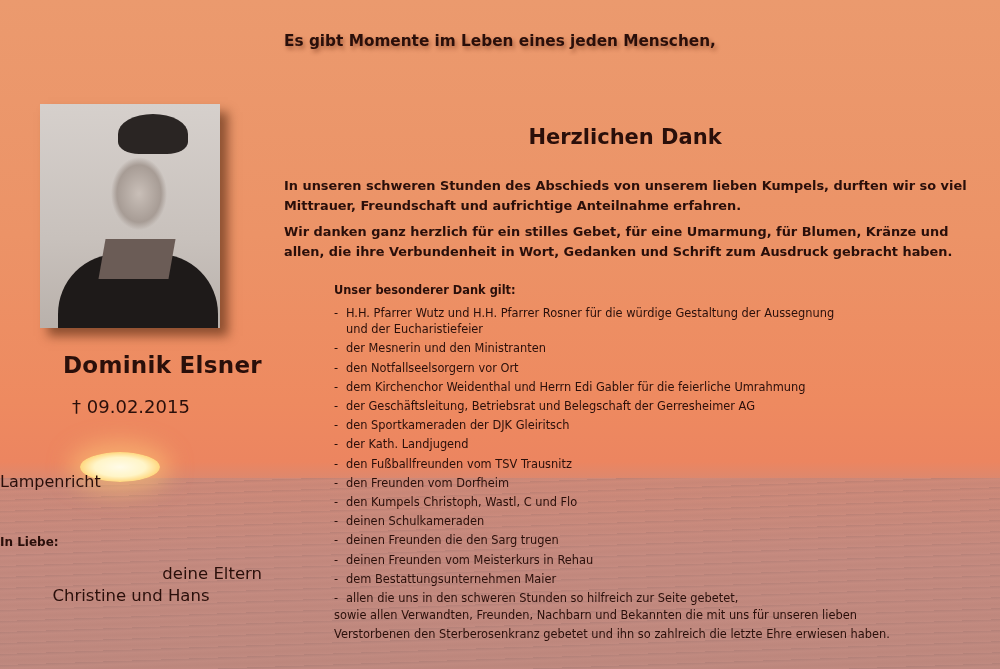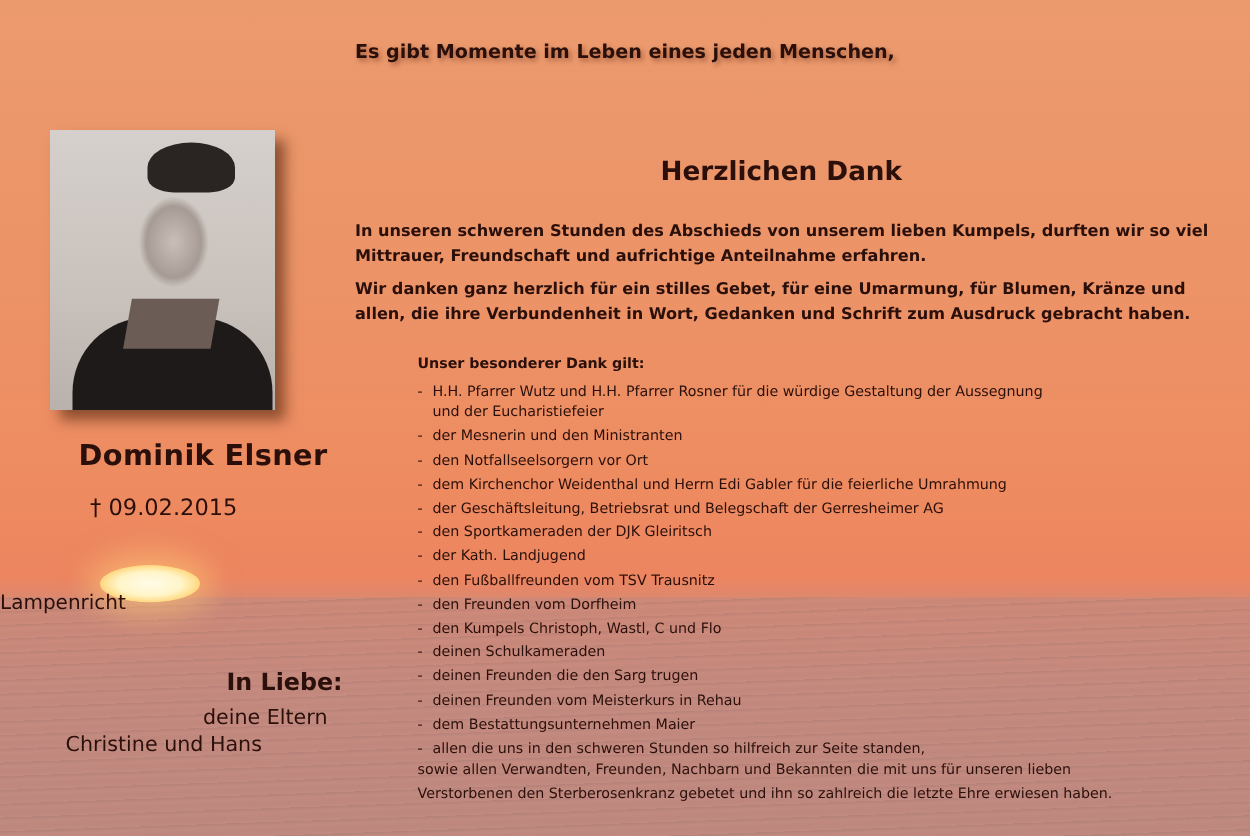--- a/index.html
+++ b/index.html
@@ -27,21 +27,21 @@
              radial-gradient(ellipse 70px 30px at 55% 95%, #1a1614 0%, #221c1a 80%, rgba(0,0,0,0) 100%),
              linear-gradient(180deg, #d6d0cc 0%, #c8c1bc 60%, #b9b1ab 100%);
            position:relative; overflow:hidden; }
   .photo .hair { position:absolute; left:78px; top:10px; width:70px; height:40px; border-radius:50% 50% 30% 30%; background:#2a2523; }
   .photo .torso { position:absolute; left:18px; top:150px; width:160px; height:90px; border-radius:60px 60px 0 0; background:#1e1a19; }
   .photo .collar { position:absolute; left:62px; top:135px; width:70px; height:40px; background:#6b5c56; transform:skewX(-10deg); }
 
   .name { position:absolute; left:0; width:262px; text-align:right; top:352px; font-size:23px; font-weight:bold; letter-spacing:0.3px; }
   .death { position:absolute; left:0; width:262px; text-align:center; top:396px; font-size:18px; }
   .place { position:absolute; left:0; width:262px; text-align:left; top:428px; font-size:16px;margin-top:44px; }
-  .love-title { position:absolute; left:0; width:262px; text-align:right; top:535px; font-size:19px; font-weight:bold;padding-left:12px; }
+  .love-title { position:absolute; left:0; width:262px; text-align:left; top:535px; font-size:12px; font-weight:bold; }
   .love-l1 { position:absolute; left:0; width:262px; text-align:right; top:564px; font-size:16.5px; }
   .love-l2 { position:absolute; left:0; width:262px; text-align:center; top:586px; font-size:16.5px; }
 
   .heading { position:absolute; left:280px; width:690px; text-align:center; top:125px; font-size:21px; font-weight:bold; }
   .para { position:absolute; left:284px; width:700px; font-size:12.9px; font-weight:bold; line-height:20px; }
   .para div { white-space:nowrap; }
   .p1 { top:176px; }
   .p2 { top:222px; }
 
   .list-title { position:absolute; left:334px; top:283px; font-size:11.4px; font-weight:bold; }
@@ -145,20 +145,20 @@
   <div class="item">
       <span class="dash">-</span>
       <span>deinen Freunden vom Meisterkurs in Rehau</span>
     </div>
   <div class="item">
       <span class="dash">-</span>
       <span>dem Bestattungsunternehmen Maier</span>
     </div>
   <div class="item">
       <span class="dash">-</span>
-      <span>allen die uns in den schweren Stunden so hilfreich zur Seite standen,</span>
+      <span>allen die uns in den schweren Stunden so hilfreich zur Seite gebetet,</span>
     </div>
 </div>
 
 <div class="closing">
   <div>sowie allen Verwandten, Freunden, Nachbarn und Bekannten die mit uns für unseren lieben</div>
   <div>Verstorbenen den Sterberosenkranz gebetet und ihn so zahlreich die letzte Ehre erwiesen haben.</div>
 </div>
 
 </body></html>

